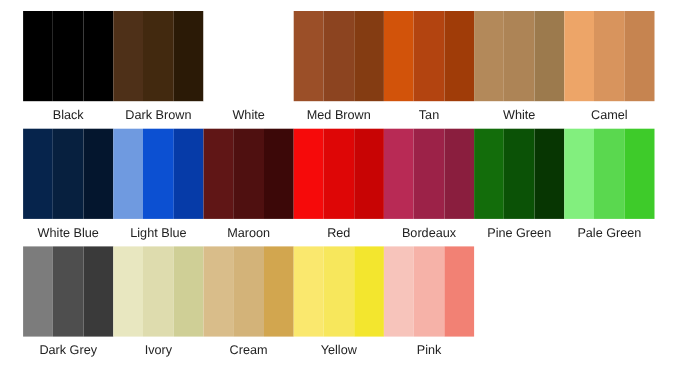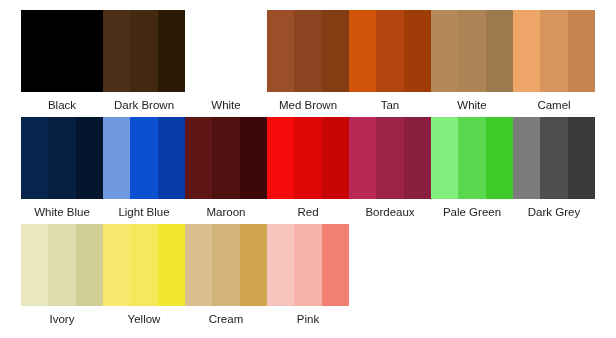--- a/index.html
+++ b/index.html
@@ -146,20 +146,28 @@
     <div class="swatch-cell">
       <div class="swatch-bands">
         <div class="band" title="#b82a55" style="background: rgb(184, 42, 85);"></div>
         <div class="band" title="#9c2248" style="background: rgb(156, 34, 72);"></div>
         <div class="band" title="#8a1e3e" style="background: rgb(138, 30, 62);"></div>
       </div>
       <div class="swatch-label">Bordeaux</div>
     </div>
     <div class="swatch-cell">
       <div class="swatch-bands">
+        <div class="band" title="#136d0b" style="background: rgb(19, 109, 11);"></div>
+        <div class="band" title="#0b5206" style="background: rgb(11, 82, 6);"></div>
+        <div class="band" title="#073602" style="background: rgb(7, 54, 2);"></div>
+      </div>
+      <div class="swatch-label">Pine Green</div>
+    </div>
+    <div class="swatch-cell">
+      <div class="swatch-bands">
         <div class="band" title="#82ef7e" style="background: rgb(130, 239, 126);"></div>
         <div class="band" title="#5ad84f" style="background: rgb(90, 216, 79);"></div>
         <div class="band" title="#3ecb2a" style="background: rgb(62, 203, 42);"></div>
       </div>
       <div class="swatch-label">Pale Green</div>
     </div>
     <div class="swatch-cell">
       <div class="swatch-bands">
         <div class="band" title="#7c7c7c" style="background: rgb(124, 124, 124);"></div>
         <div class="band" title="#4e4e4e" style="background: rgb(78, 78, 78);"></div>
@@ -170,35 +178,35 @@
     <div class="swatch-cell">
       <div class="swatch-bands">
         <div class="band" title="#e8e7c0" style="background: rgb(232, 231, 192);"></div>
         <div class="band" title="#dedcae" style="background: rgb(222, 220, 174);"></div>
         <div class="band" title="#cfcf96" style="background: rgb(207, 207, 150);"></div>
       </div>
       <div class="swatch-label">Ivory</div>
     </div>
     <div class="swatch-cell">
       <div class="swatch-bands">
+        <div class="band" title="#d9bd8a" style="background: rgb(217, 189, 138);"></div>
+        <div class="band" title="#d3b379" style="background: rgb(211, 179, 121);"></div>
+        <div class="band" title="#d2a64f" style="background: rgb(210, 166, 79);"></div>
+      </div>
+      <div class="swatch-label">Cream</div>
+    </div>
+    <div class="swatch-cell">
+      <div class="swatch-bands">
         <div class="band" title="#fae86e" style="background: rgb(250, 232, 110);"></div>
         <div class="band" title="#f7e75c" style="background: rgb(247, 231, 92);"></div>
         <div class="band" title="#f3e62e" style="background: rgb(243, 230, 46);"></div>
       </div>
       <div class="swatch-label">Yellow</div>
     </div>
     <div class="swatch-cell">
       <div class="swatch-bands">
-        <div class="band" title="#d9bd8a" style="background: rgb(217, 189, 138);"></div>
-        <div class="band" title="#d3b379" style="background: rgb(211, 179, 121);"></div>
-        <div class="band" title="#d2a64f" style="background: rgb(210, 166, 79);"></div>
-      </div>
-      <div class="swatch-label">Cream</div>
-    </div>
-    <div class="swatch-cell">
-      <div class="swatch-bands">
         <div class="band" title="#f7c4bb" style="background: rgb(247, 196, 187);"></div>
         <div class="band" title="#f6b2a8" style="background: rgb(246, 178, 168);"></div>
         <div class="band" title="#f28174" style="background: rgb(242, 129, 116);"></div>
       </div>
       <div class="swatch-label">Pink</div>
     </div>
   </div>
 
 </body></html>

